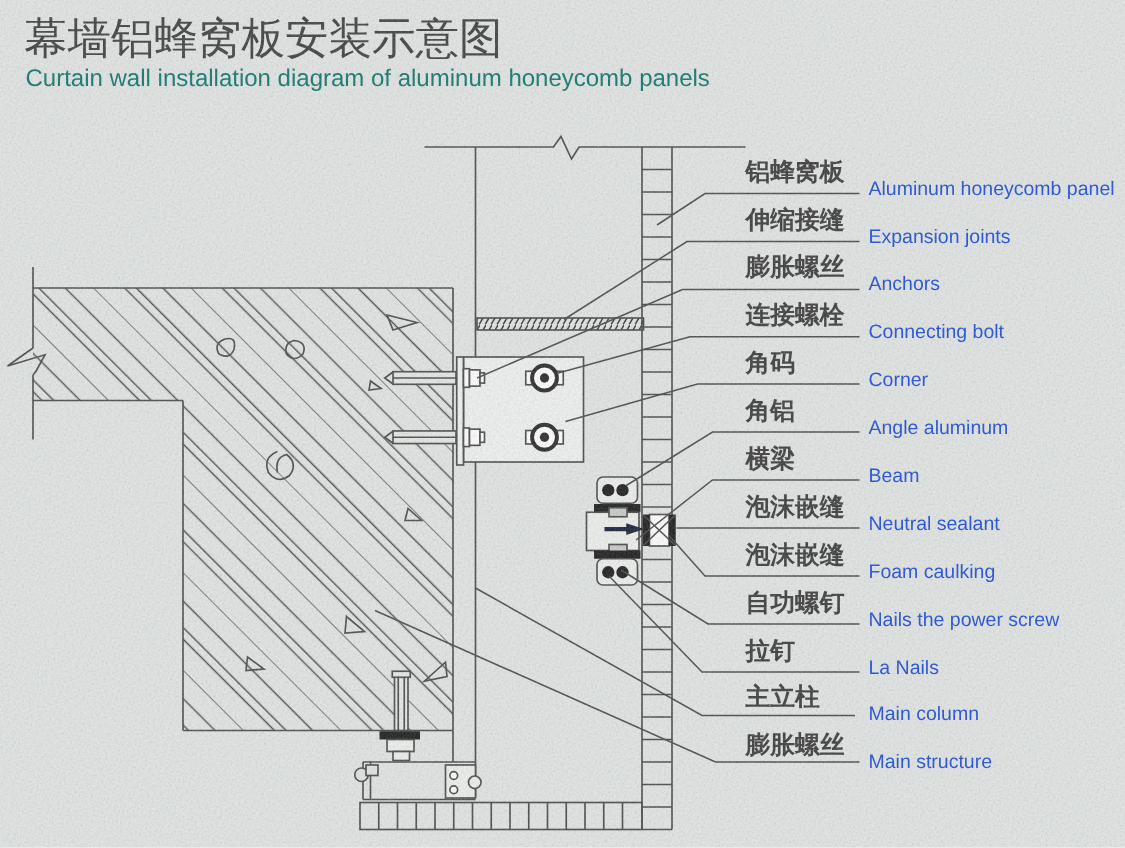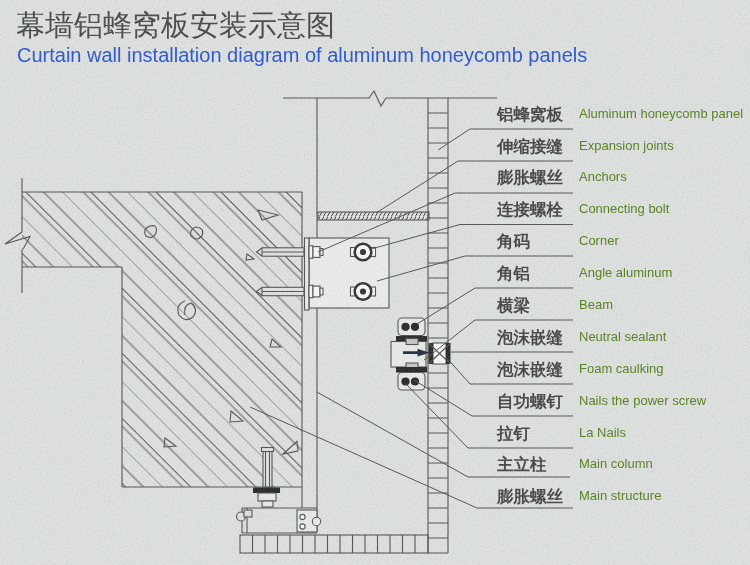--- a/index.html
+++ b/index.html
@@ -1,23 +1,23 @@
 <!DOCTYPE html>
 <html><head>
 <meta charset="utf-8">
 <style>
   html,body{margin:0;padding:0;}
   body{width:750px;height:565px;position:relative;background:#e2e6e4;overflow:hidden;
        font-family:"Liberation Sans",sans-serif;}
   #drawing{position:absolute;left:0;top:0;z-index:1;}
   .title-zh{position:absolute;left:16px;top:6px;font-size:29px;font-weight:500;color:#404040;z-index:2;}
-  .title-en{position:absolute;left:17px;top:44px;font-size:20px;color:#1d4ed8;z-index:2;}
+  .title-en{position:absolute;left:17px;top:44px;font-size:16px;color:#0f766e;z-index:2;}
   .lbl{position:absolute;z-index:2;white-space:nowrap;}
   .lbl .zh{position:absolute;left:497px;font-size:16.5px;color:#3c3c3c;font-weight:bold;}
-  .lbl .en{position:absolute;left:579px;font-size:13px;color:#4d7c0f;top:2px;}
+  .lbl .en{position:absolute;left:579px;font-size:13px;color:#1d4ed8;top:14px;}
   #noise1{position:absolute;left:0;top:0;z-index:3;pointer-events:none;mix-blend-mode:multiply;opacity:.36;}
   #noise2{position:absolute;left:0;top:0;z-index:4;pointer-events:none;mix-blend-mode:screen;opacity:.24;}
 </style>
 </head>
 <body>
 
 <div class="title-zh">幕墙铝蜂窝板安装示意图</div>
 <div class="title-en">Curtain wall installation diagram of aluminum honeycomb panels</div>
 
 <svg id="drawing" width="750" height="565" viewBox="0 0 750 565">

